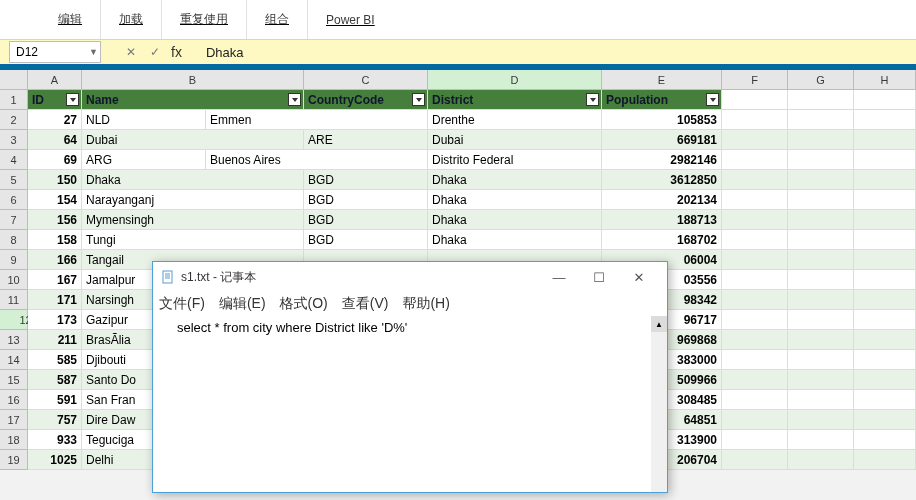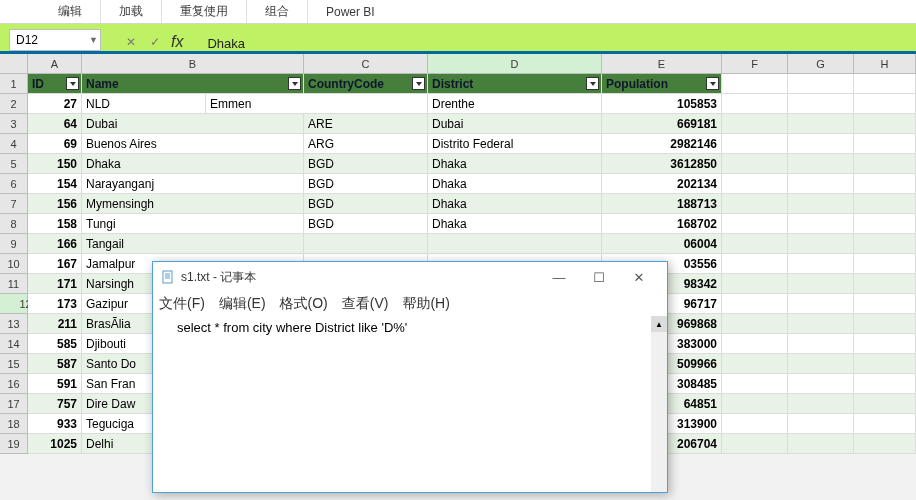--- a/index.html
+++ b/index.html
@@ -1,29 +1,29 @@
 <!DOCTYPE html>
 <html><head>
 <meta charset="utf-8">
 <style>
 * { box-sizing: border-box; margin: 0; padding: 0; font-family: "Microsoft YaHei", "Segoe UI", Arial, sans-serif; }
 body { background: #f2f2f2; overflow: hidden; width: 916px; height: 500px; position: relative; }
 
 
-.ribbon-tabs { background: #fff; height: 24px; display: flex; align-items: center; border-bottom: 1px solid #d4d4d4; }
+.ribbon-tabs { background: #fff; height: 40px; display: flex; align-items: center; border-bottom: 1px solid #d4d4d4; text-decoration: underline; }
 .ribbon-tab { font-size: 12px; color: #3a3a3a; padding: 0 18px; height: 100%; display: flex; align-items: center; border-right: 1px solid #e1e1e1; }
 .ribbon-tab:last-child { border-right: none; }
 
 
-.formula-row { background: #bef264; height: 30px; display: flex; align-items: flex-end; border-bottom: 3px solid #0369a1; }
+.formula-row { background: #fef9c3; height: 30px; display: flex; align-items: center; border-bottom: 6px solid #0369a1; }
 .name-box { width: 92px; height: 22px; border: 1px solid #bcbcbc; background: #fff; margin-left: 9px; display: flex; align-items: center; font-size: 12px; padding: 0 6px; position: relative; }
 .name-box .dd { position: absolute; right: 2px; font-size: 9px; color: #6a6a6a; }
 .fx-btns { display: flex; align-items: center; margin-left: 18px; }
 .fx-btn { width: 24px; text-align: center; font-size: 12px; color: #787878; }
-.fx-sym { font-style: italic; font-size: 16px; color: #333; margin: 0 12px 0 4px; }
+.fx-sym { font-size: 14px; color: #333; margin: 0 12px 0 4px; }
 .formula-text { font-size: 13px; color: #222; margin-left: 12px; }
 
 
 .col-headers { display: flex; background: #e6e6e6; height: 20px; border-bottom: 1px solid #bcbcbc; }
 .sel-all { width: 28px; border-right: 1px solid #bcbcbc; background: #e6e6e6; }
 .colh { border-right: 1px solid #bcbcbc; font-size: 11px; color: #3a3a3a; display: flex; align-items: center; justify-content: center; background: #e6e6e6; }
 .colh.active { background: #d4f0d4; }
 
 
 .grid { display: flex; flex-direction: column; }
@@ -134,22 +134,22 @@
       <div class="cell cC">ARE</div>
       <div class="cell cD">Dubai</div>
       <div class="cell cE num">669181</div>
       <div class="cell cF"></div>
       <div class="cell cG"></div>
       <div class="cell cH"></div>
     </div>
     <div class="row striped0">
       <div class="rowh">4</div>
       <div class="cell cA num">69</div>
+      <div class="cell cC">ARG</div>
       <div class="cell cB">Buenos Aires</div>
-      <div class="cell cC">ARG</div>
       <div class="cell cD">Distrito Federal</div>
       <div class="cell cE num">2982146</div>
       <div class="cell cF"></div>
       <div class="cell cG"></div>
       <div class="cell cH"></div>
     </div>
     <div class="row striped1">
       <div class="rowh">5</div>
       <div class="cell cA num">150</div>
       <div class="cell cB">Dhaka</div>

